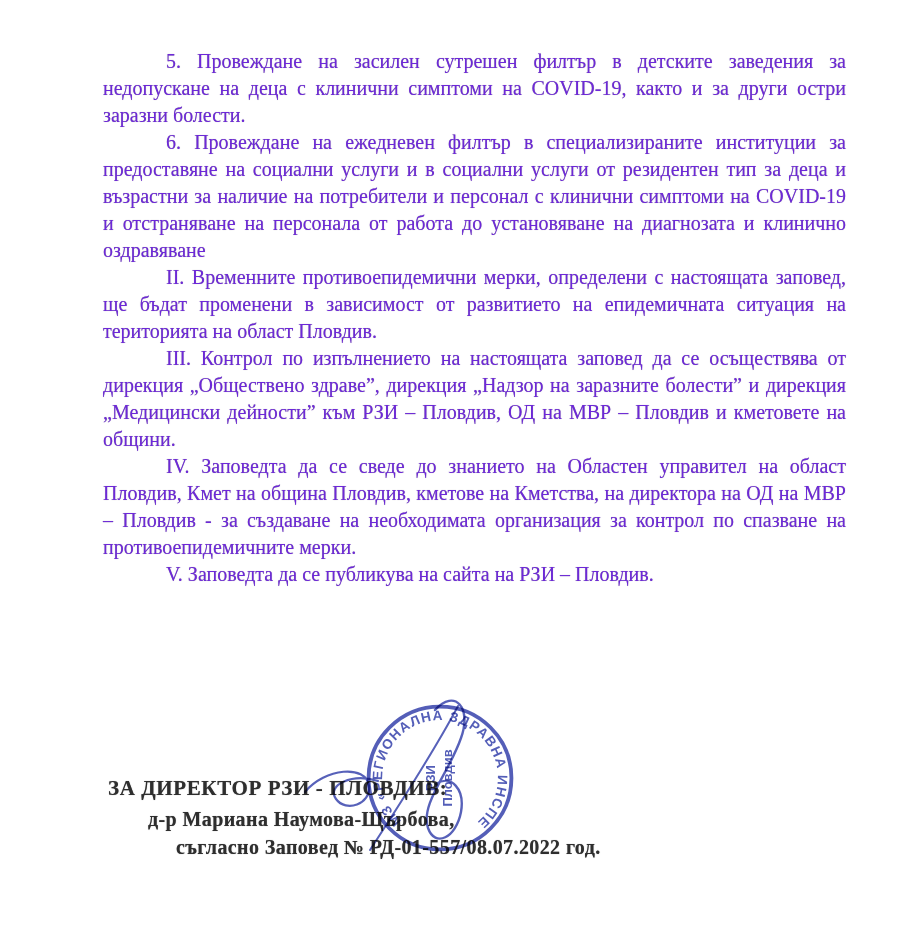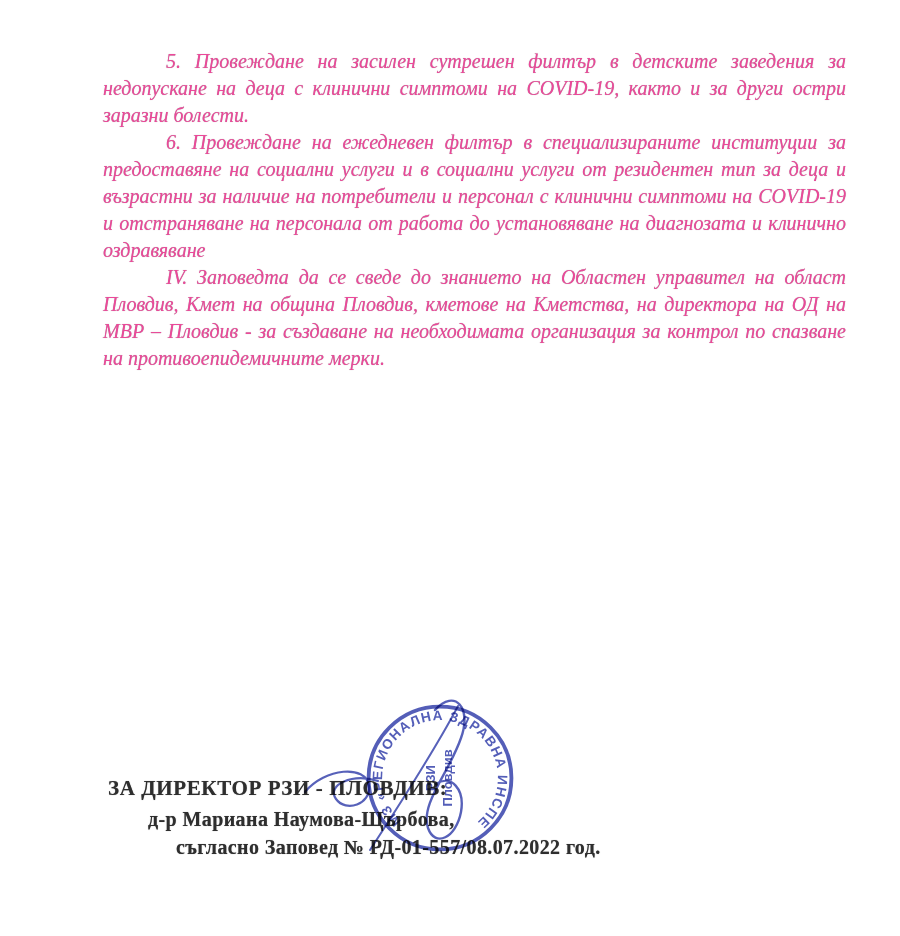--- a/index.html
+++ b/index.html
@@ -16,25 +16,24 @@
     font-family: "Liberation Serif", "DejaVu Serif", serif;
   }
   
   .body-text {
     position: absolute;
     left: 103px;
     top: 48px;
     width: 743px;
     font-size: 20px;
     line-height: 27px;
-    color: #ec4899;
+    color: #6d28d9;
     text-align: justify;
     text-shadow: 0 0 0.7px rgba(70,70,70,0.55);
     filter: blur(0.22px);
-    font-style: italic;
   }
   .body-text p {
     margin: 0;
     text-indent: 63px;
     hyphens: none;
   }
   .p-after-item5   { margin-bottom: 28px; }
   .p-after-item6   { margin-bottom: 12px; }
   .p-after-sec2    { margin-bottom: 14px; }
   .p-after-sec3    { margin-bottom: 0; }
@@ -95,21 +94,24 @@
   .signature svg { width: 100%; height: 100%; }
 </style>
 </head>
 <body>
 
 <div class="page">
 
   <div class="body-text">
     <p class="p-after-item5">5. Провеждане на засилен сутрешен филтър в детските заведения за недопускане на деца с клинични симптоми на COVID-19, както и за други остри заразни болести.</p>
     <p class="p-after-item6">6. Провеждане на ежедневен филтър в специализираните институции за предоставяне на социални услуги и в социални услуги от резидентен тип за деца и възрастни за наличие на потребители и персонал с клинични симптоми на COVID-19 и отстраняване на персонала от работа до установяване на диагнозата и клинично оздравяване</p>
+    <p class="p-after-sec2">II. Временните противоепидемични мерки, определени с настоящата заповед, ще бъдат променени в зависимост от развитието на епидемичната ситуация на територията на област Пловдив.</p>
+    <p class="p-after-sec3">III. Контрол по изпълнението на настоящата заповед да се осъществява от дирекция „Обществено здраве”, дирекция „Надзор на заразните болести” и дирекция „Медицински дейности” към РЗИ – Пловдив, ОД на МВР – Пловдив и кметовете на общини.</p>
     <p class="p-after-sec4">IV. Заповедта да се сведе до знанието на Областен управител на област Пловдив, Кмет на община Пловдив, кметове на Кметства, на директора на ОД на МВР – Пловдив - за създаване на необходимата организация за контрол по спазване на противоепидемичните мерки.</p>
+    <p class="p-after-sec5">V. Заповедта да се публикува на сайта на РЗИ – Пловдив.</p>
   </div>
 
   <div class="signoff">
     <div class="title-line">ЗА ДИРЕКТОР РЗИ - ПЛОВДИВ:</div>
     <div class="name-line">д-р Мариана Наумова-Щърбова,</div>
     <div class="order-line">съгласно Заповед № РД-01-557/08.07.2022 год.</div>
   </div>
 
   <div class="stamp">
     <svg viewBox="0 0 200 200" xmlns="http://www.w3.org/2000/svg">

